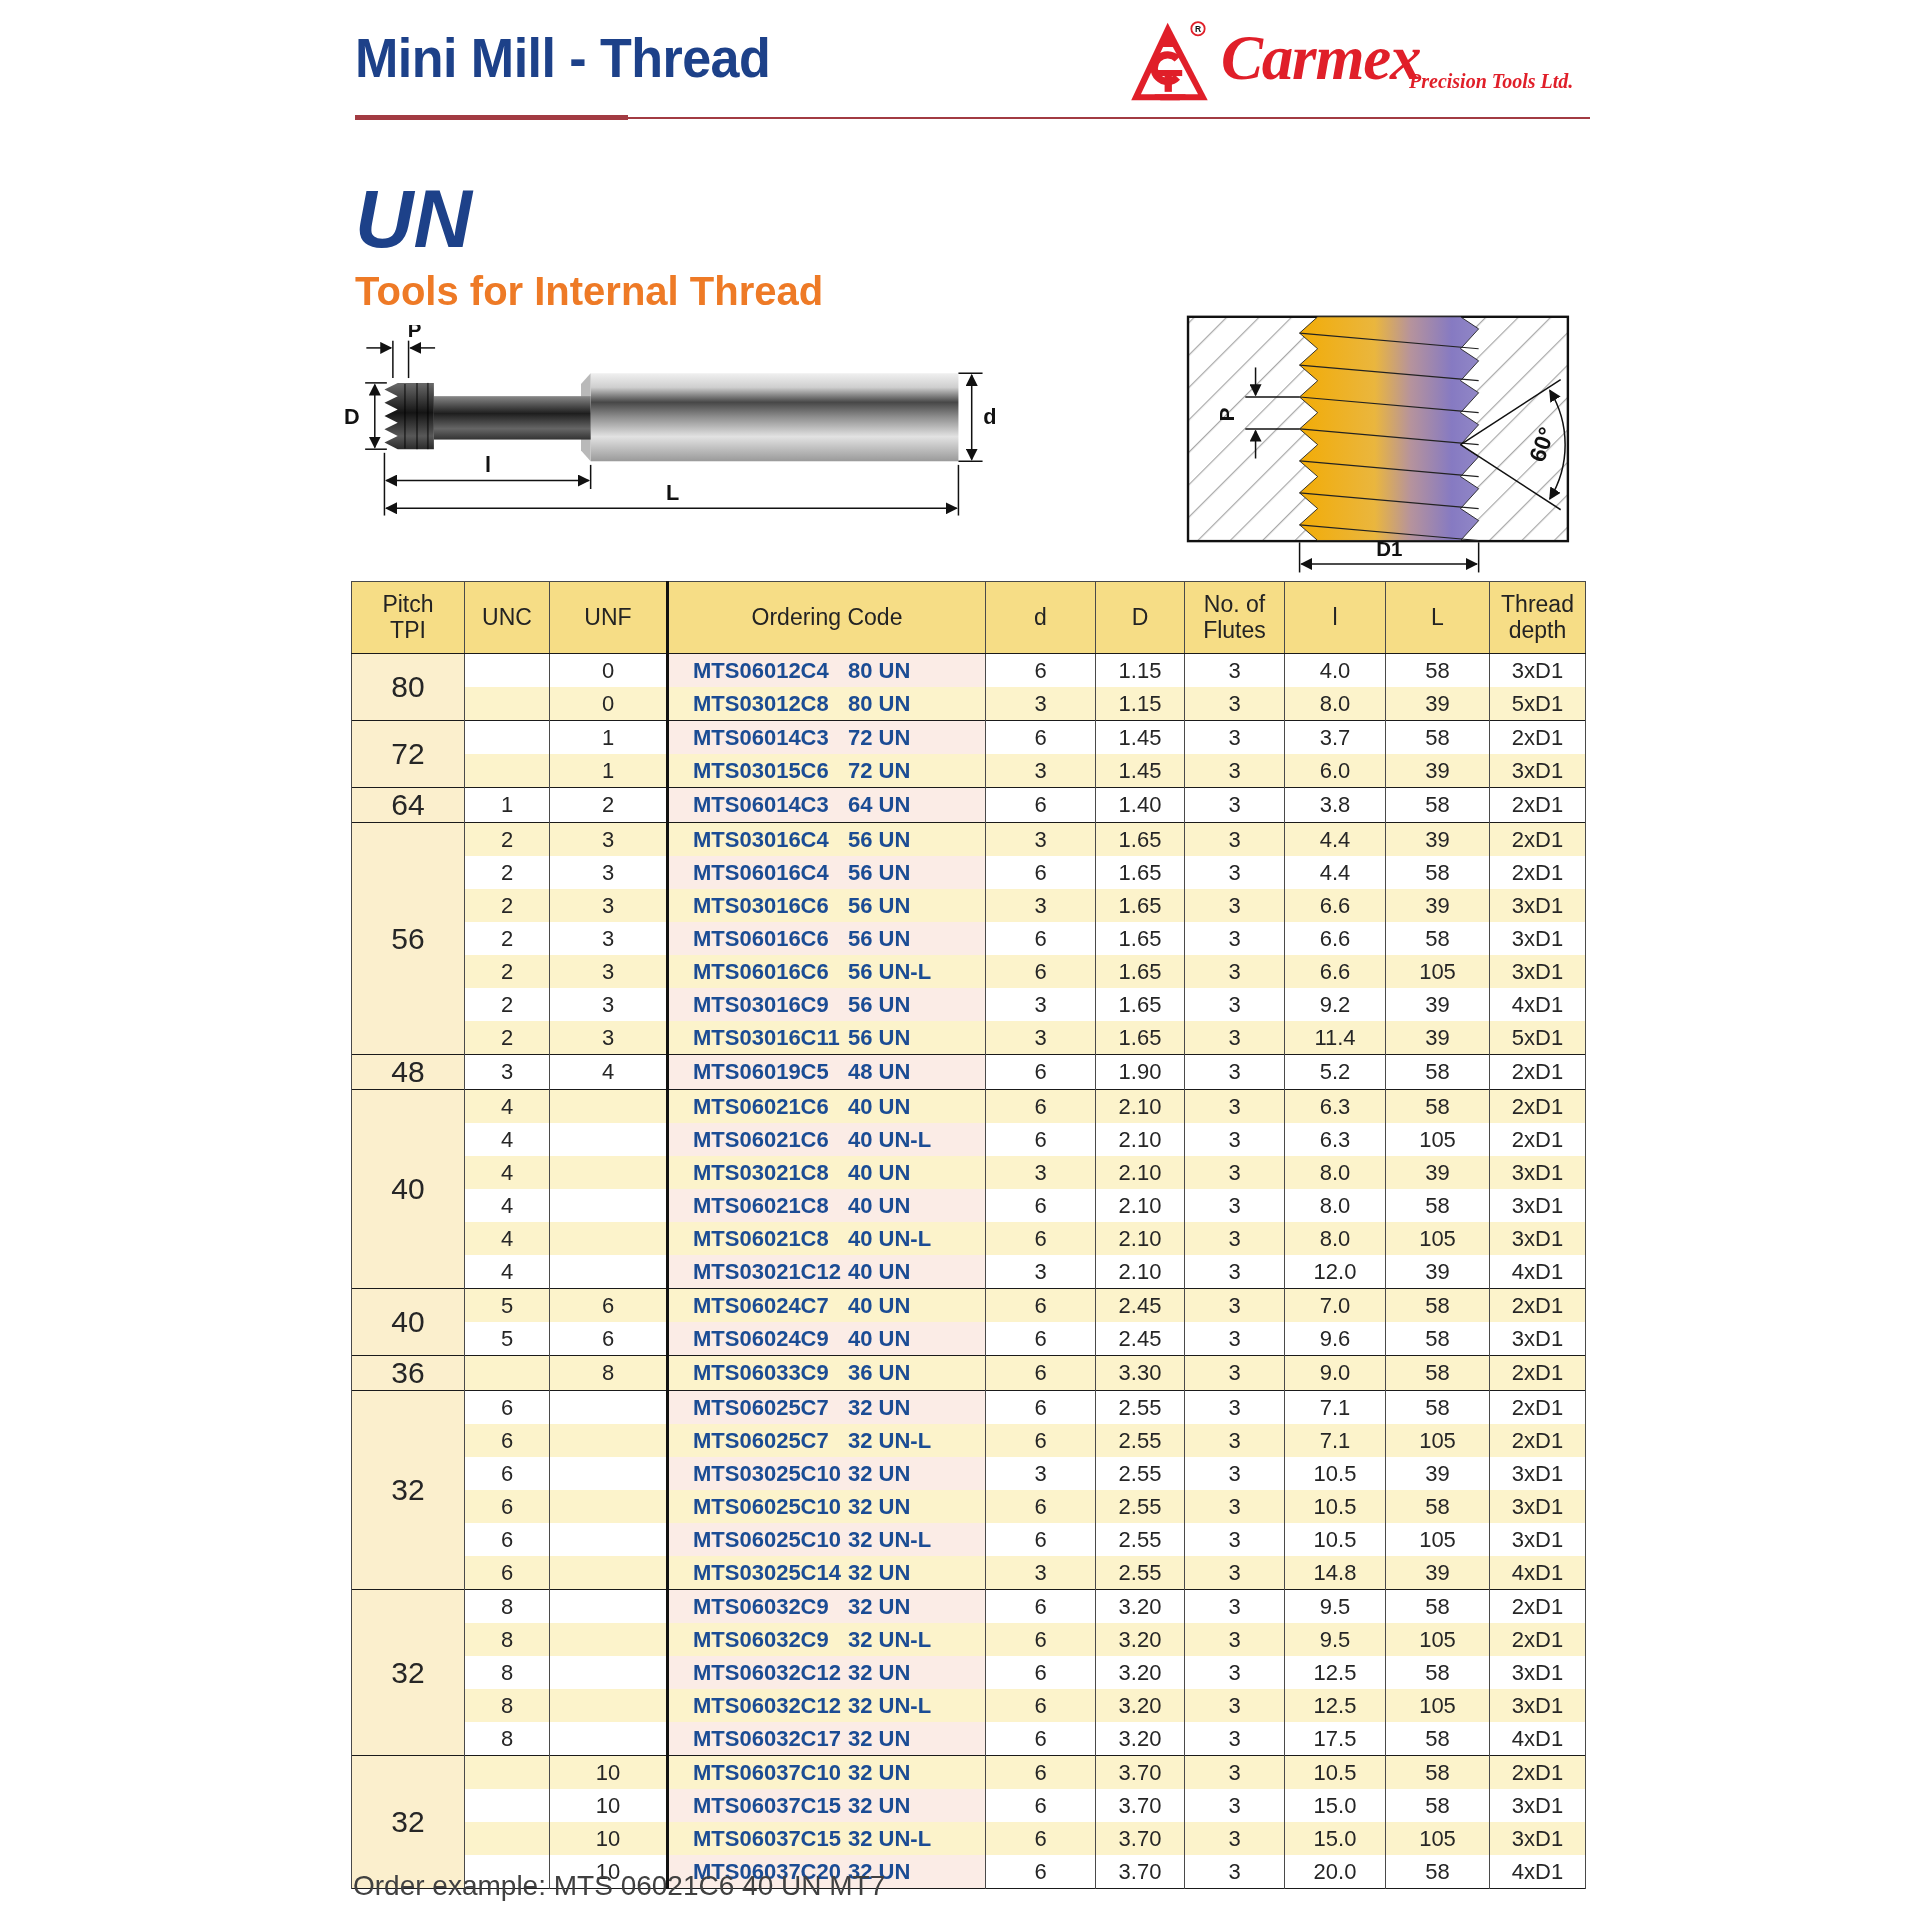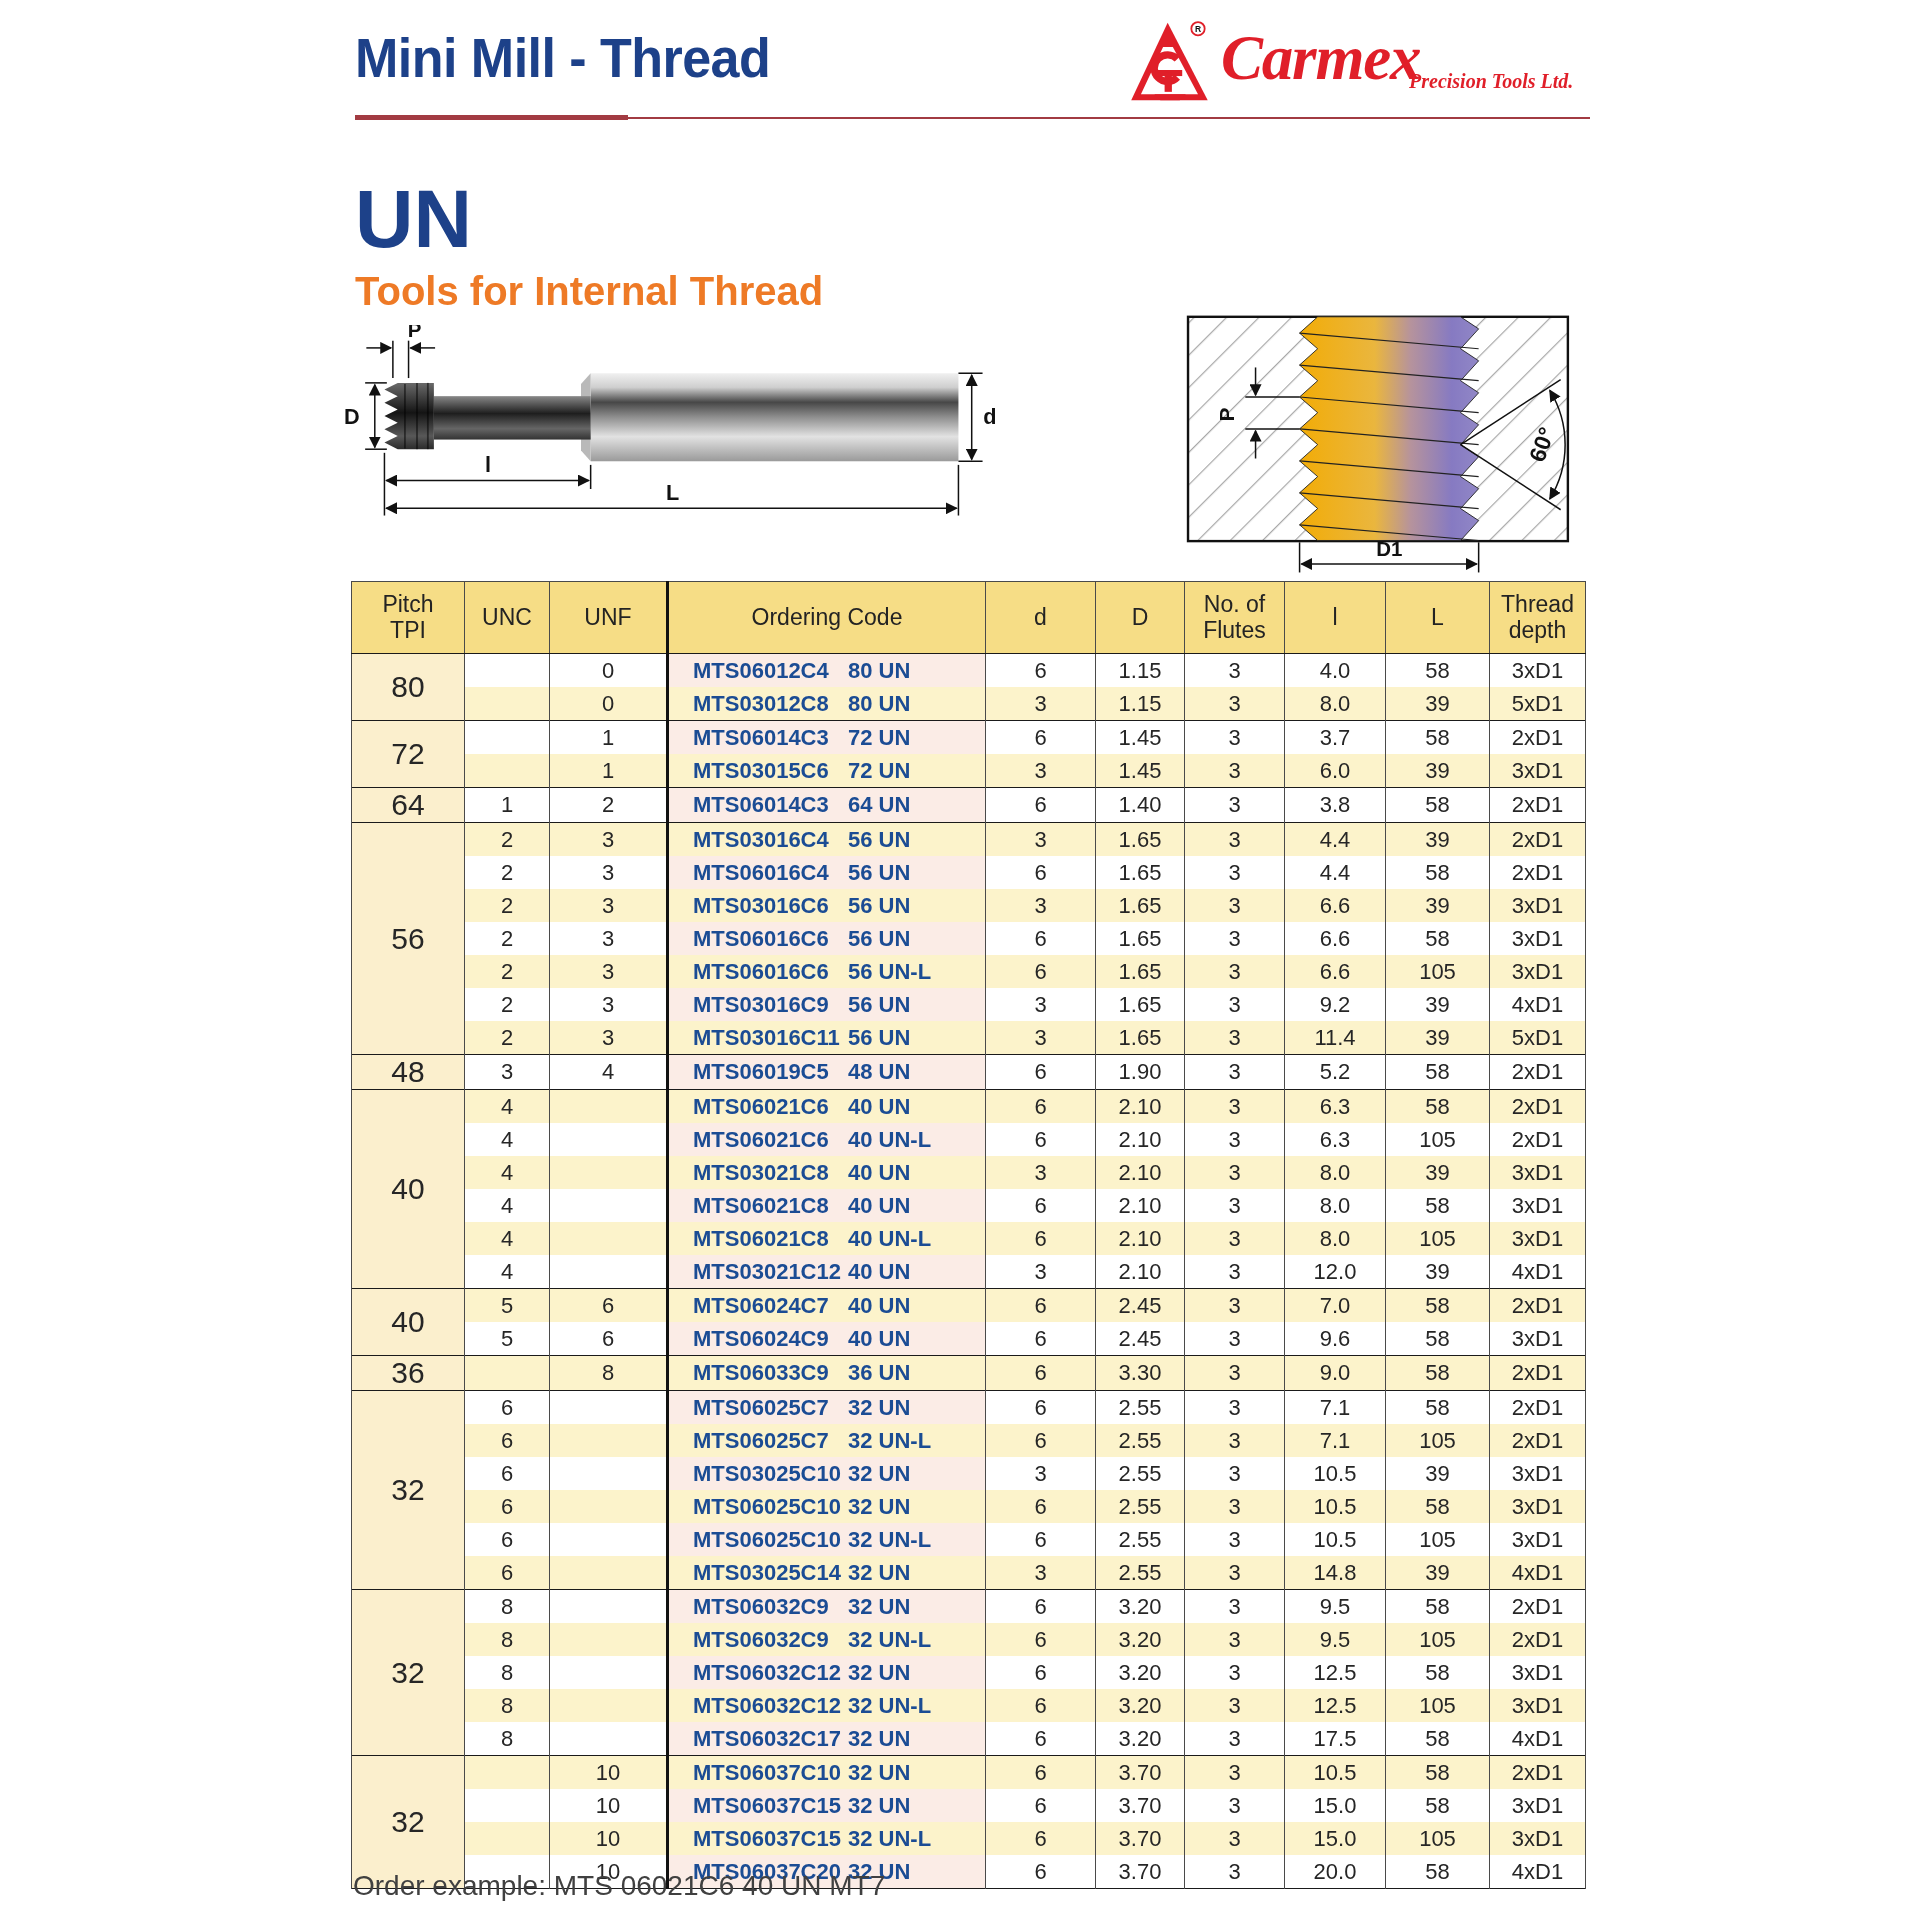--- a/index.html
+++ b/index.html
@@ -26,21 +26,21 @@
   }
   .brand-sub {
     position:absolute; left:279px; top:53px;
     font-family:"Liberation Serif", serif; font-style:italic; font-weight:bold;
     font-size:20px; color:#e01f29; white-space:nowrap;
   }
 
   
   .series-title {
     position:absolute; left:355px; top:173px; margin:0;
-    font-size:81px; font-weight:bold; color:#1d4189;
+    font-size:81px; font-weight:bold; font-style:italic; color:#1d4189;
   }
   .section-subtitle {
     position:absolute; left:355px; top:269px; margin:0;
     font-size:40px; font-weight:bold; color:#ee7a26; white-space:nowrap;
   }
 
   
   .tool-diagram   { position:absolute; left:331px;  top:325px; }
   .thread-diagram { position:absolute; left:1182px; top:296px; }
   svg text { font-family:"Liberation Sans", sans-serif; fill:#111; }

